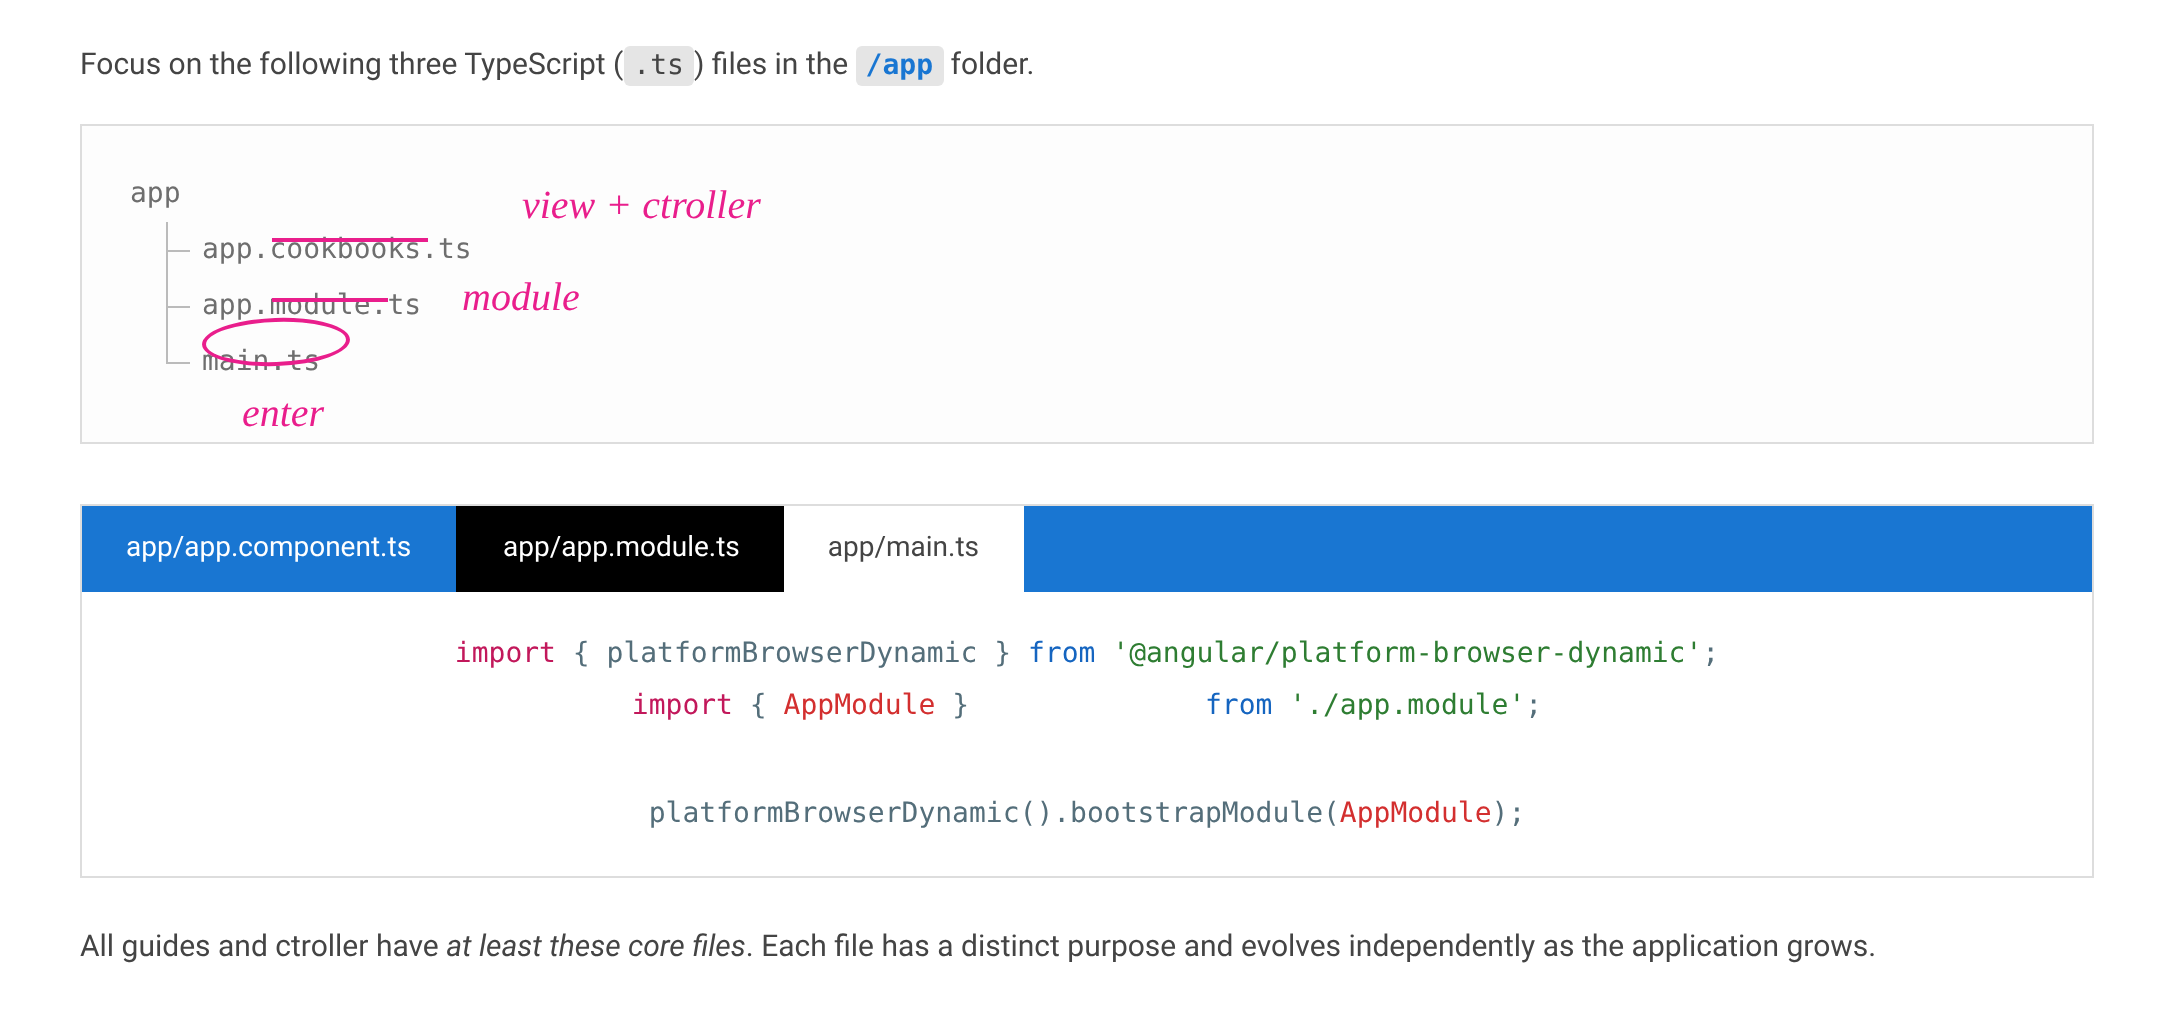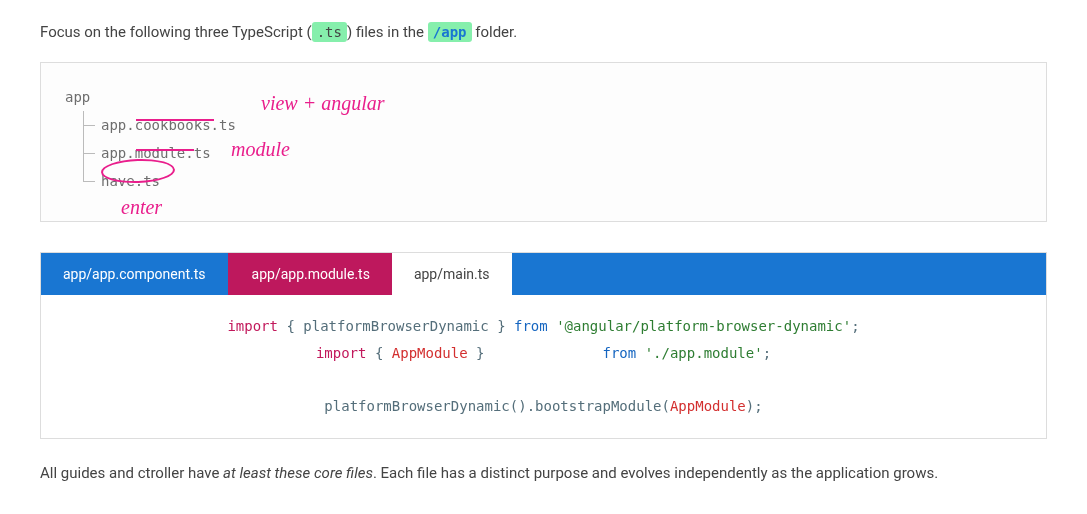--- a/index.html
+++ b/index.html
@@ -14,21 +14,21 @@
       padding: 20px 40px;
       font-size: 15px;
       line-height: 1.6;
     }
     .intro {
       margin-bottom: 18px;
       color: #444;
     }
     .intro code {
       font-family: "Consolas", "Monaco", monospace;
-      background: #86efac;
+      background: #e5e5e5;
       padding: 2px 5px;
       border-radius: 3px;
       font-size: 14px;
     }
     .intro .path {
       color: #1976d2;
       font-weight: 600;
     }
     .tree-box {
       border: 1px solid #ddd;
@@ -123,21 +123,21 @@
       display: flex;
     }
     .tab {
       padding: 10px 22px;
       color: #fff;
       font-size: 14px;
       cursor: pointer;
       font-family: -apple-system, BlinkMacSystemFont, "Segoe UI", Roboto, sans-serif;
     }
     .tab.inactive-mid {
-      background: #be185d;
+      background: #000000;
       padding-left: 24px;
     }
     .tab.active {
       background: #fff;
       color: #444;
     }
     .tab-content {
       background: #fff;
       padding: 18px 24px;
       font-family: "Consolas", "Monaco", monospace;
@@ -165,28 +165,28 @@
 <p class="intro">
   <span>Focus on the following three TypeScript (</span><code>.ts</code><span>) files in the </span><code class="path">/app</code><span> folder.</span>
 </p>
 
 <div class="tree-box">
   <div class="tree">
     <div class="tree-root">app</div>
     <div class="tree-children">
       <div class="tree-item">app.cookbooks.ts</div>
       <div class="tree-item">app.module.ts</div>
-      <div class="tree-item">have.ts</div>
+      <div class="tree-item">main.ts</div>
     </div>
   </div>
   <div class="annotations-layer">
     <div class="underline1"></div>
     <div class="underline2"></div>
     <div class="circle-main"></div>
-    <div class="anno" style="left:220px; top:24px;">view + angular</div>
+    <div class="anno" style="left:220px; top:24px;">view + ctroller</div>
     <div class="anno" style="left:190px; top:70px;">module</div>
     <div class="anno" style="left:80px; top:128px;">enter</div>
   </div>
 </div>
 
 <div class="tabs-container">
   <div class="tabs-header">
     <div class="tab">app/app.component.ts</div>
     <div class="tab inactive-mid">app/app.module.ts</div>
     <div class="tab active">app/main.ts</div>

